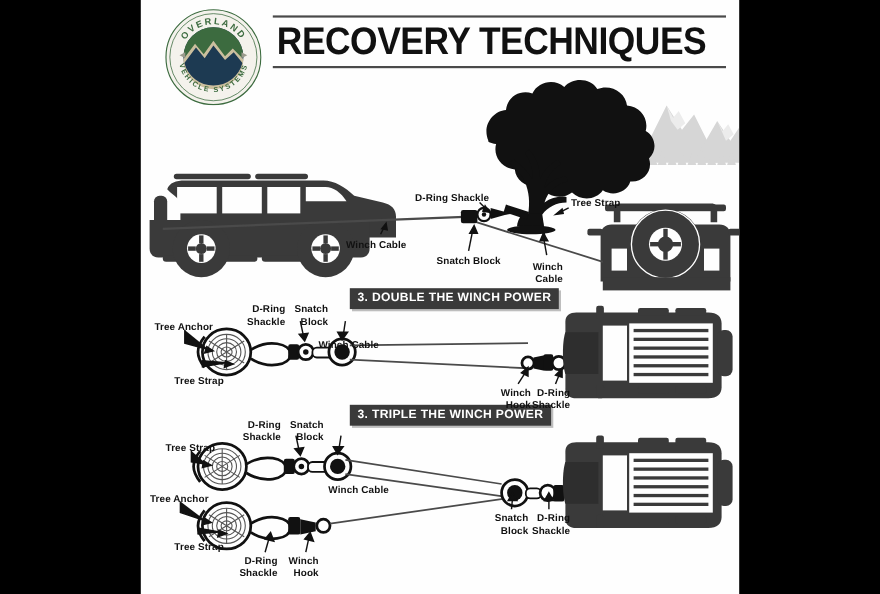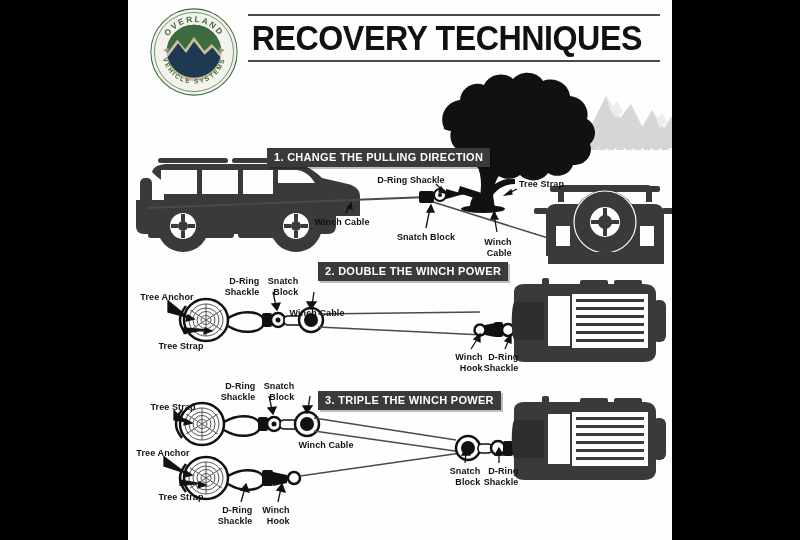--- a/index.html
+++ b/index.html
@@ -30,21 +30,21 @@
   
   .band {
     position:absolute; background:#3a3a3a; color:#fff;
     font-family:"Liberation Sans Narrow","Liberation Sans", sans-serif;
     font-weight:bold; font-size:11px; letter-spacing:0.3px;
     padding:3px 7px 4px 7px; white-space:nowrap;
     box-shadow:2px 2px 0 rgba(0,0,0,0.25);
   }
   #band1 { left:139px; top:148px; }
   #band2 { left:190px; top:262px; }
-  #band3 { left:190px; top:391px;text-align:right; }
+  #band3 { left:190px; top:368px;text-align:right; }
 
   
   .lbl {
     position:absolute; color:#111; white-space:pre-line; text-align:right;
     font-family:"Liberation Sans Narrow","Liberation Sans", sans-serif;
     font-weight:bold; font-size:9px; line-height:10.5px; letter-spacing:0.1px;
   }
   .lbl.left  { text-align:left; }
 
   
@@ -392,22 +392,21 @@
           <polygon points="338,448 342,455 334,455"></polygon>
         <path d="M371,463 L371,452"></path>
           <polygon points="371,448 375,455 367,455"></polygon>
         <path d="M113,502 L117,488"></path>
           <polygon points="118,484 121,492 113,490"></polygon>
         <path d="M150,502 L153,488"></path>
           <polygon points="154,484 157,492 149,490"></polygon>
       </g>
     </svg>
 
-    <div class="band" id="band1">1. CHANGE THE PULLING DIRECTION</div>
-    <div class="band" id="band2">2. DOUBLE THE WINCH POWER</div>
+    <div class="band" id="band2">3. DOUBLE THE WINCH POWER</div>
     <div class="band" id="band3">3. TRIPLE THE WINCH POWER</div>
 
     <div id="labels">
         <div class="lbl" style="left: 283px; top: 175px; transform: translateX(-50%);">D-Ring Shackle</div>
         <div class="lbl left" style="left: 391px; top: 179px;">Tree Strap</div>
         <div class="lbl" style="left: 214px; top: 217px; transform: translateX(-50%);">Winch Cable</div>
         <div class="lbl" style="left: 298px; top: 232px; transform: translateX(-50%);">Snatch Block</div>
         <div class="lbl" style="left: 370px; top: 237px; transform: translateX(-50%);">Winch
 Cable</div>
         <div class="lbl" style="left: 114px; top: 276px; transform: translateX(-50%);">D-Ring

